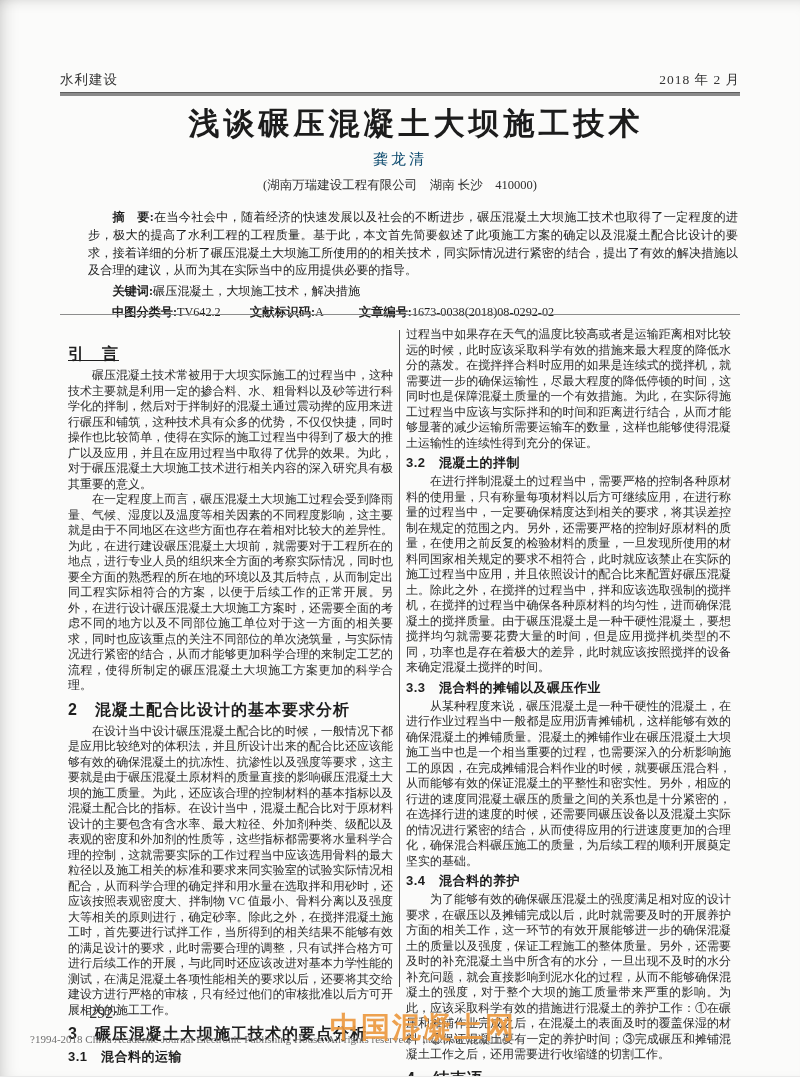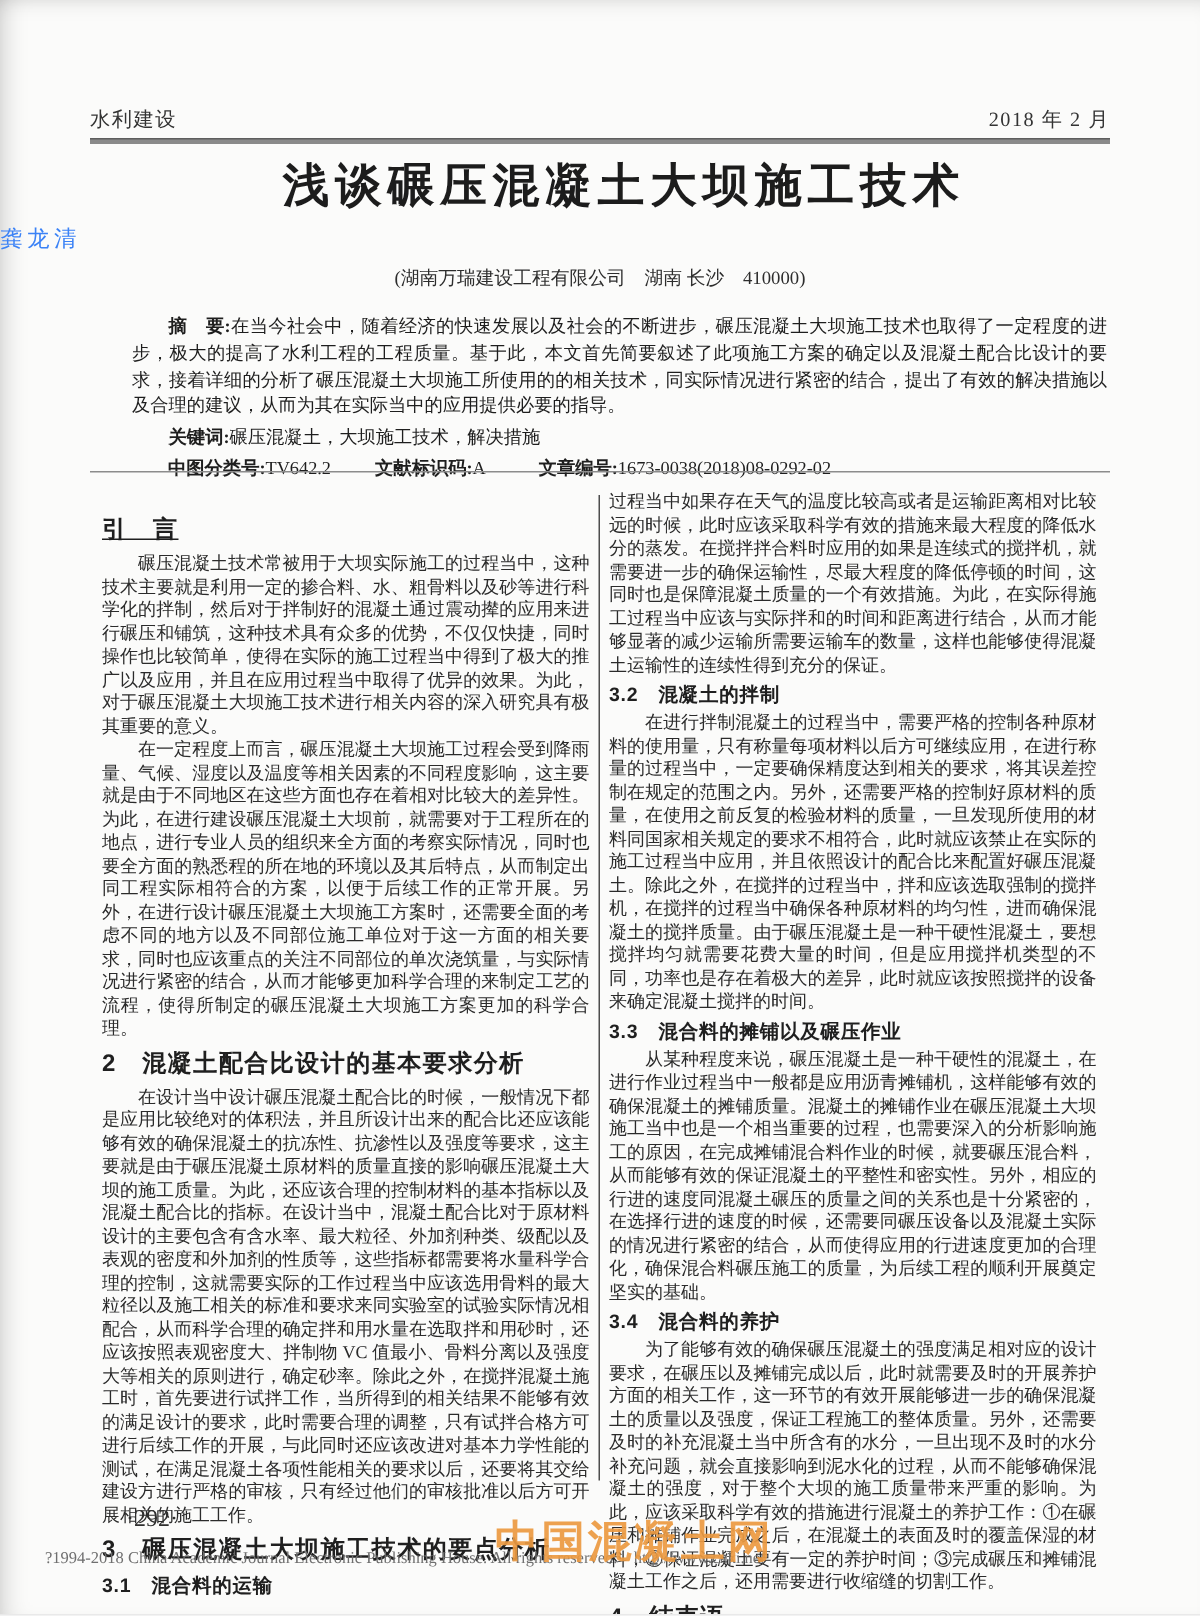--- a/index.html
+++ b/index.html
@@ -7,21 +7,21 @@
     position:relative;width:800px;height:1076px;margin:0 auto;
     background:#fbfbfa;color:#2b2b2b;overflow:hidden;
     font-family:"Liberation Serif", serif;
     box-shadow:inset 14px 0 20px -16px rgba(0,0,0,.28), inset 0 12px 16px -14px rgba(0,0,0,.18);
   }
   
   .running-head{position:absolute;top:71px;left:60px;right:60px;display:flex;justify-content:space-between;font-size:13.5px;letter-spacing:1px;color:#333;}
   .head-rule{position:absolute;top:92px;left:60px;width:680px;height:3px;background:#8a8a8a;border-top:1px solid #5e5e5e;}
   
   .title{position:absolute;top:103px;left:16px;width:100%;text-align:center;font-size:31px;font-weight:700;letter-spacing:4px;color:#1c1c1c;}
-  .author{position:absolute;top:150px;left:0;width:100%;text-align:left;font-size:15px;letter-spacing:3px;color:#3b82f6;}
+  .author{position:absolute;top:150px;left:0;width:100%;text-align:center;font-size:15px;letter-spacing:3px;color:#0c4a6e;}
   .affiliation{position:absolute;top:177px;left:0;width:100%;text-align:center;font-size:12.5px;color:#2d2d2d;}
   
   .meta{position:absolute;top:209px;left:88px;width:650px;font-size:12.2px;line-height:17.8px;color:#1e1e1e;}
   .meta p{margin:0;text-align:justify;text-indent:2em;}
   .meta .lbl{font-weight:700;}
   .kw-line{margin-top:3px;text-indent:2em;}
   .id-line{margin-top:3px;padding-left:24px;}
   .id-seg1{display:inline-block;width:135px;}
   .id-seg2{display:inline-block;width:106px;}
   .meta-rule{position:absolute;top:314px;left:60px;width:680px;height:1px;background:#8c8c8c;}

